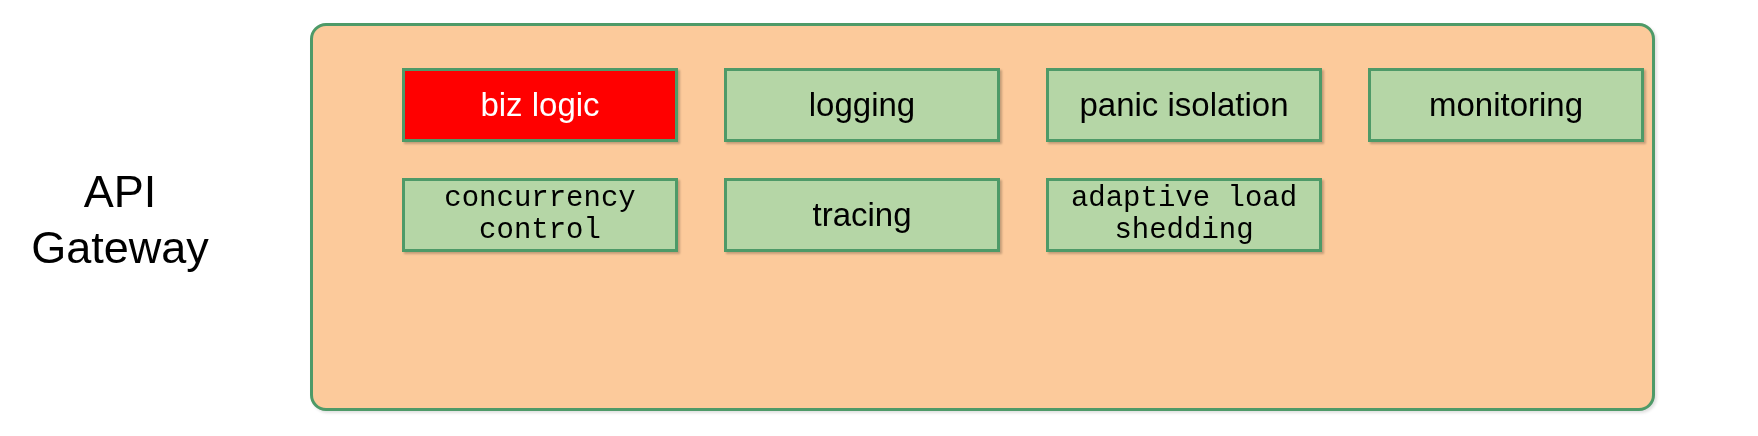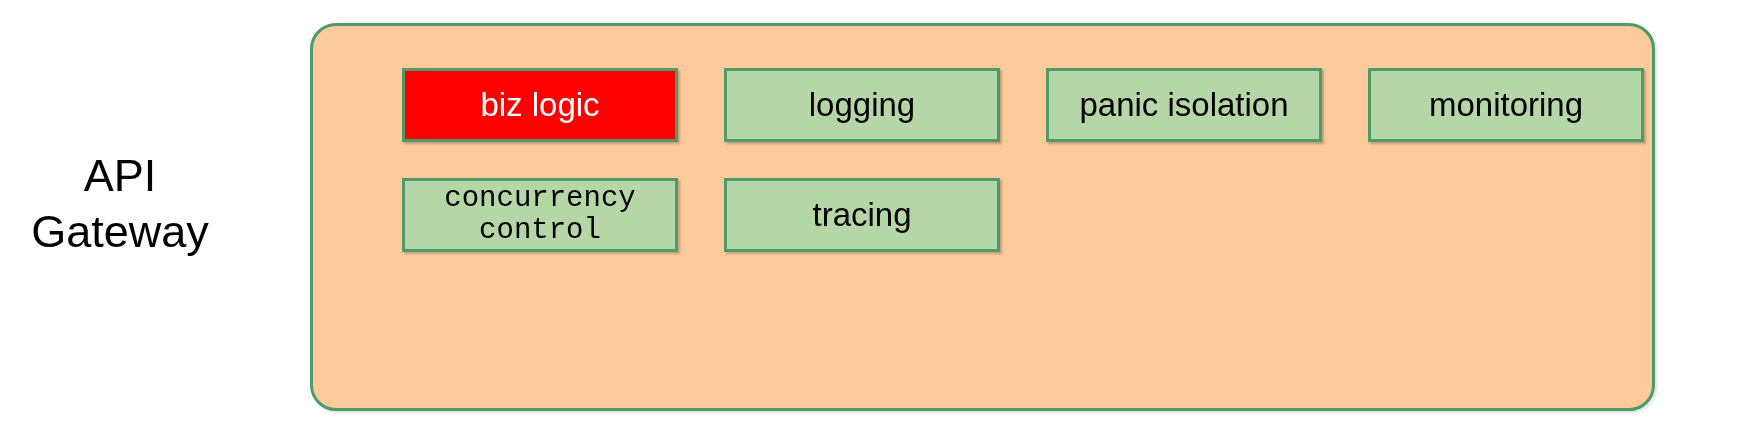--- a/index.html
+++ b/index.html
@@ -20,37 +20,37 @@
   .stage {
     position: relative;
     width: 1758px;
     height: 436px;
     background: #ffffff;
     overflow: hidden;
   }
   .gw-label {
     position: absolute;
     left: 10px;
-    top: 148px;
+    top: 164px;
     width: 220px;
     text-align: center;
     font-size: 45px;
     line-height: 56px;
     color: var(--label-text);
     white-space: pre-line;
   }
   .gw-container {
     position: absolute;
     left: 310px;
     top: 23px;
     width: 1345px;
     height: 388px;
     background: var(--container-fill);
     border: 3px solid var(--container-border);
-    border-radius: 26px;
+    border-radius: 16px;
     box-shadow: 2px 2px 3px rgba(0,0,0,0.12);
     padding-left: 36px;
   }
   .grid {
     position: absolute;
     left: 89px;
     top: 42px;
     display: grid;
     grid-template-columns: repeat(4, 276px);
     grid-auto-rows: 74px;
@@ -87,16 +87,18 @@
   <div class="gw-container">
 
     <div class="grid">
       <div class="cell highlight">biz logic</div>
       <div class="cell">logging</div>
       <div class="cell">panic isolation</div>
       <div class="cell">monitoring</div>
       <div class="cell two-line">concurrency
 control</div>
       <div class="cell">tracing</div>
+      <div class="cell two-line">adaptive load
+shedding</div>
     </div>
 
   </div>
 </div>
 
 </body></html>

